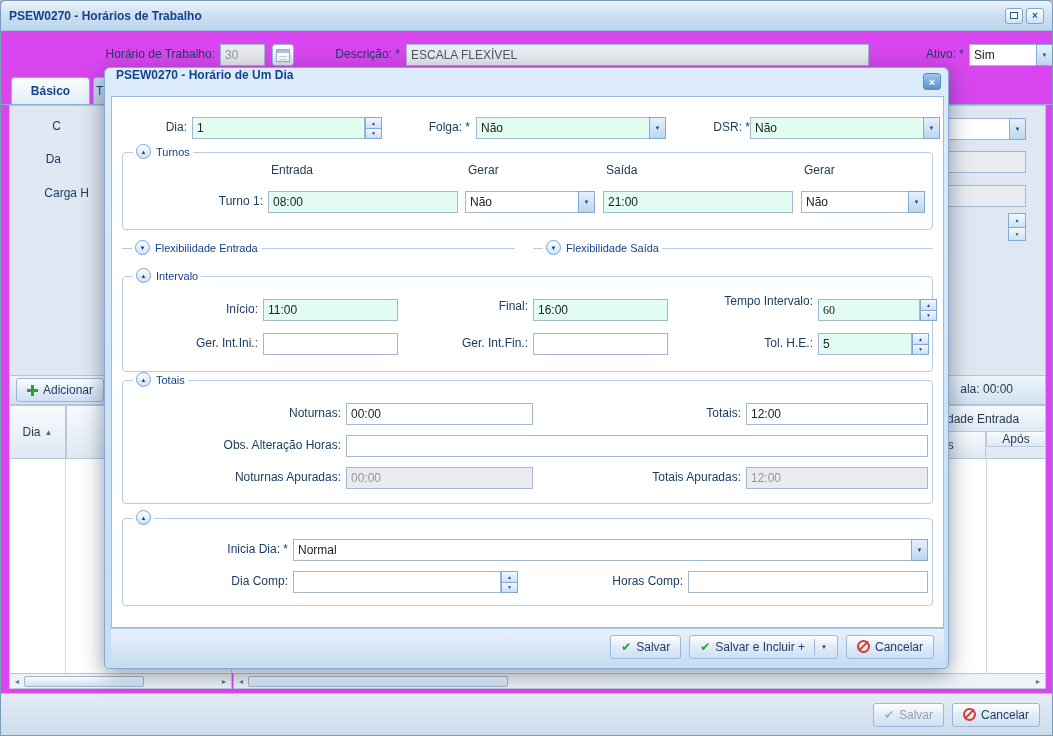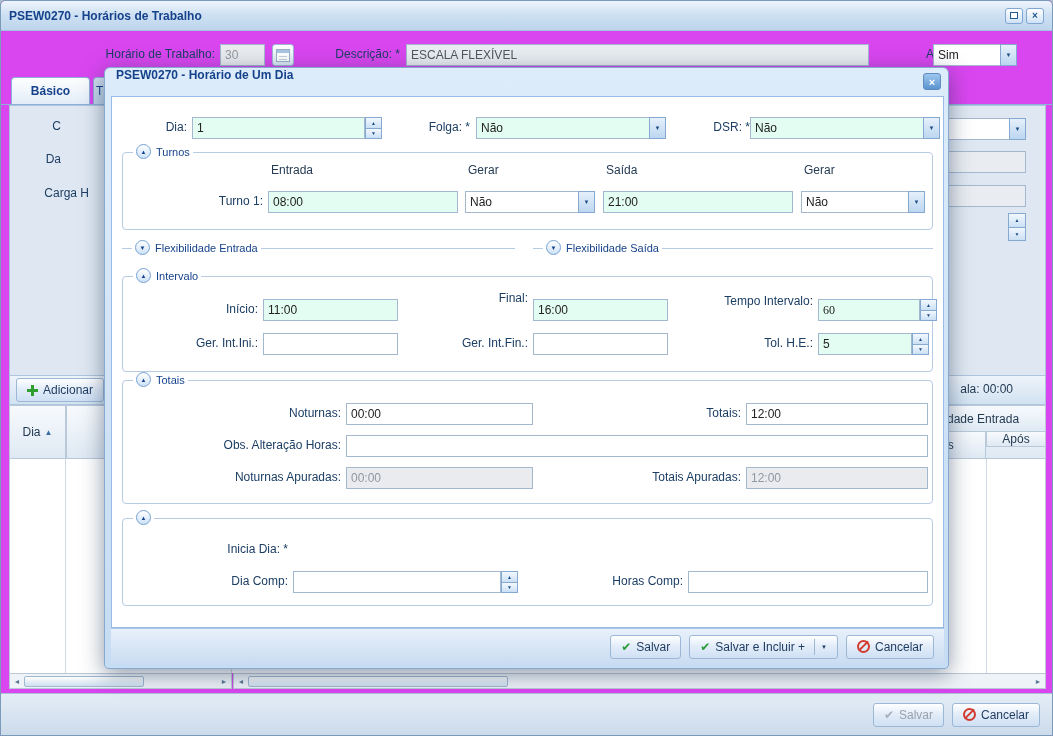--- a/index.html
+++ b/index.html
@@ -80,21 +80,21 @@
   </div>
 
   <div class="lbl" style="left:18px;top:46px;width:196px;">Horário de Trabalho:</div>
   <input class="fld dis" style="left: 219px; top: 43px; width: 45px;" value="30">
   <span class="iconbtn" style="left:271px;top:43px;width:22px;height:22px;">
       <span class="lookup"></span>
     </span>
   <div class="lbl" style="left:300px;top:46px;width:99px;">Descrição: *</div>
   <input class="fld ro" style="left: 405px; top: 43px; width: 463px;" value="ESCALA FLEXÍVEL">
   <div class="lbl" style="left:893px;top:46px;width:70px;">Ativo: *</div>
-  <span class="combo" style="left:932px;top:43px;width:84px;">
+  <span class="combo" style="left:968px;top:43px;width:84px;">
     <span class="cbox">Sim</span>
     <span class="trig">
         <span>▼</span>
       </span>
   </span>
 
   <div class="stripline"></div>
   <div class="tab active" style="left:10px;width:79px;">
       <span>Básico</span>
     </div>
@@ -256,21 +256,21 @@
 
     <div class="fs" style="left:17px;top:208px;width:811px;height:96px;">
       <div class="legend">
         <span class="tgl">
             <span>▲</span>
           </span>
         <span>Intervalo</span>
       </div>
       <div class="lbl" style="left:30px;top:25px;width:105px;">Início:</div>
       <input class="fld mint" style="left: 140px; top: 22px; width: 135px;" value="11:00">
-      <div class="lbl" style="left:305px;top:14px;width:100px;">Final:</div>
+      <div class="lbl" style="left:305px;top:22px;width:100px;">Final:</div>
       <input class="fld mint" style="left: 410px; top: 22px; width: 135px;" value="16:00">
       <div class="lbl" style="left:555px;top:17px;width:135px;">Tempo Intervalo:</div>
       <span class="spin" style="left:695px;top:22px;">
         <input class="mint" style="width: 102px; font-family: Liberation Serif, serif;" value="60">
         <span class="spinbtns">
           <span class="sb">
               <span>▲</span>
             </span>
           <span class="sb">
               <span>▼</span>
@@ -314,20 +314,26 @@
       <input class="fld dis" style="left: 623px; top: 86px; width: 182px;" value="12:00">
     </div>
 
     <div class="fs" style="left:17px;top:450px;width:811px;height:88px;">
       <div class="legend">
         <span class="tgl">
             <span>▲</span>
           </span>
       </div>
       <div class="lbl" style="left:35px;top:23px;width:130px;">Inicia Dia: *</div>
+      <span class="combo" style="left:170px;top:20px;width:635px;">
+        <span class="cbox">Normal</span>
+        <span class="trig">
+            <span>▼</span>
+          </span>
+      </span>
       <div class="lbl" style="left:35px;top:55px;width:130px;text-align:right;">Dia Comp:</div>
       <span class="spin" style="left:170px;top:52px;">
         <input style="width: 208px; border: 1px solid rgb(163, 184, 207);" value="">
         <span class="spinbtns">
           <span class="sb">
               <span>▲</span>
             </span>
           <span class="sb">
               <span>▼</span>
             </span>

